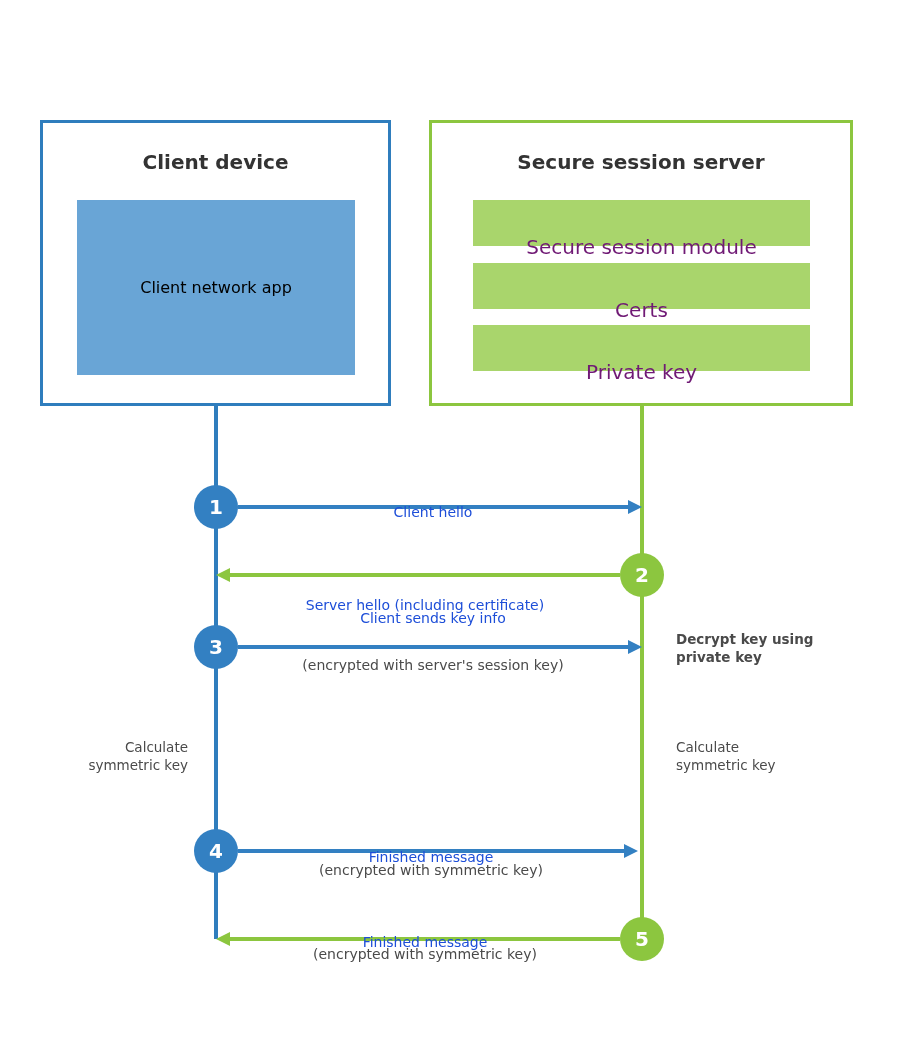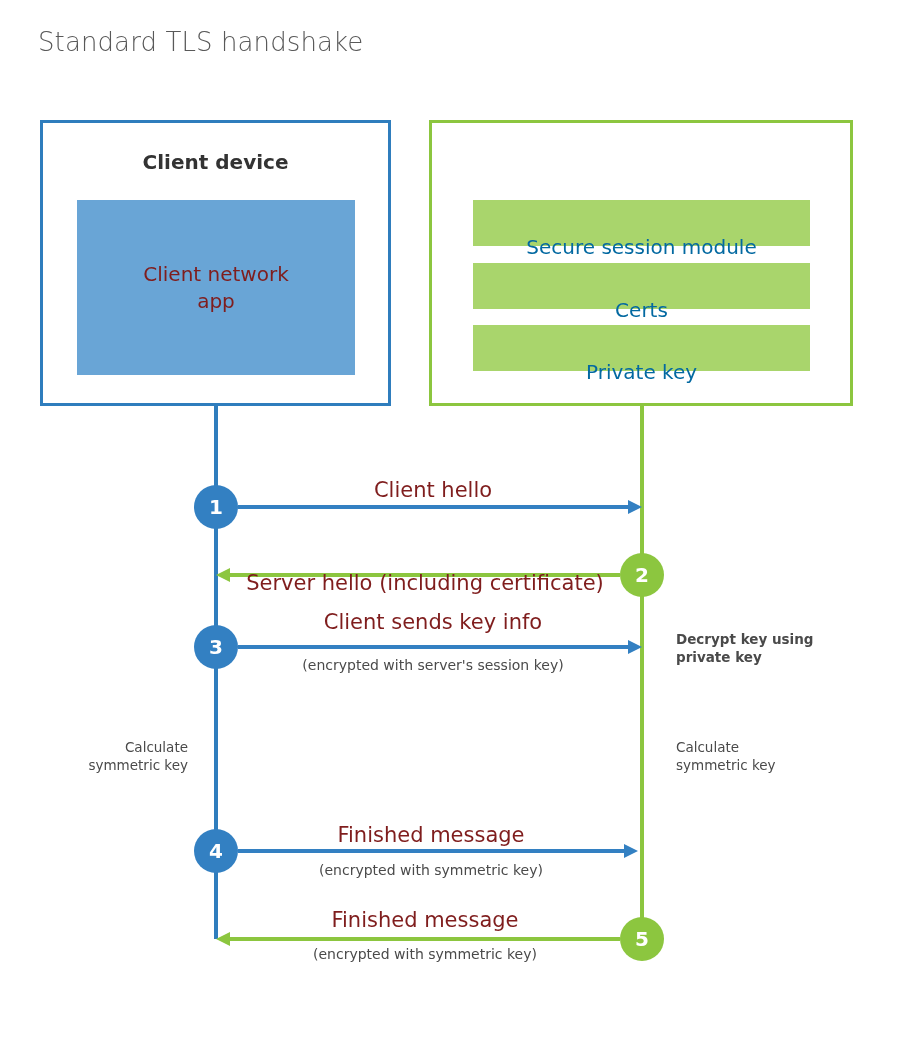--- a/index.html
+++ b/index.html
@@ -68,40 +68,40 @@
     left: 34px;   
     top: 77px;    
     width: 278px;
     height: 175px;
     background: #69a5d6;
     display: flex;
     align-items: center;
     justify-content: center;
   }
   .client-app-label {
-    color: #7f1d1d;
-    font-size: 20px;
+    color: #000000;
+    font-size: 16px;
     font-weight: 400;
     line-height: 1.32;
     text-align: center;
     width: 165px;
   }
 
   .server-block {
     position: absolute;
     left: 41px;   
     width: 337px;
     height: 46px;
     background: #a9d56c;
     display: flex;
     align-items: center;
     justify-content: center;
   }
   .server-block .server-block-label {
-    color: #0369a1;
+    color: #701a75;
     font-size: 20px;
     font-weight: 400;
     text-align: center;
     margin-top: 48px;
   }
   .server-block.b0 { top: 77px;  }   
   .server-block.b1 { top: 140px; }   
   .server-block.b2 { top: 202px; }   
 
   
@@ -155,24 +155,25 @@
     top: -5px;
     border-top: 7px solid transparent;
     border-bottom: 7px solid transparent;
   }
   .msg-head.right.blue  { border-left: 14px solid #3380c2; }
   .msg-head.left.green  { border-right: 14px solid #8cc63f; }
 
   .msg-label {
     position: absolute;
     text-align: center;
-    color: #7f1d1d;
-    font-size: 21px;
+    color: #1d4ed8;
+    font-size: 14px;
     font-weight: 400;
     white-space: nowrap;
+    margin-top: 26px;
   }
   .msg-sublabel {
     position: absolute;
     text-align: center;
     color: #4a4a4a;
     font-size: 14px;
     font-weight: 400;
     white-space: nowrap;
   }
 
@@ -185,30 +186,30 @@
     white-space: pre-line;
   }
   .side-note.right-of-line { text-align: left; }
   .side-note.left-of-line  { text-align: right; }
 </style>
 </head>
 <body>
 
 <div id="diagram-root">
 
-  <div class="page-title">Standard TLS handshake</div>
 
   <div class="party-box client">
     <div class="party-title">Client device</div>
     <div class="client-app-block">
       <div class="client-app-label">Client network app</div>
     </div>
   </div>
 
   <div class="party-box server">
+    <div class="party-title">Secure session server</div>
 
     <div class="server-block b0">
       <span class="server-block-label">Secure session module</span>
     </div>
     <div class="server-block b1">
       <span class="server-block-label">Certs</span>
     </div>
     <div class="server-block b2">
       <span class="server-block-label">Private key</span>
     </div>
@@ -227,21 +228,21 @@
   <div class="msg-row">
     <div class="msg-line green" style="left:230px; top:573px; width:390px;"></div>
     <div class="msg-head left green" style="left:216px; top:568px;"></div>
     <div class="msg-label" style="left:230px; top:571px; width:390px;">Server hello (including certificate)</div>
   </div>
   <div class="step-circle green" style="left:620px; top:553px;">2</div>
 
   <div class="msg-row">
     <div class="msg-line blue" style="left:238px; top:645px; width:390px;"></div>
     <div class="msg-head right blue" style="left:628px; top:640px;"></div>
-    <div class="msg-label" style="left:238px; top:610px; width:390px;">Client sends key info</div>
+    <div class="msg-label" style="left:238px; top:584px; width:390px;">Client sends key info</div>
     <div class="msg-sublabel" style="left:238px; top:657px; width:390px;">(encrypted with server's session key)</div>
   </div>
   <div class="step-circle blue" style="left:194px; top:625px;">3</div>
 
   <div class="msg-row">
     <div class="msg-line blue" style="left:238px; top:849px; width:386px;"></div>
     <div class="msg-head right blue" style="left:624px; top:844px;"></div>
     <div class="msg-label" style="left:238px; top:823px; width:386px;">Finished message</div>
     <div class="msg-sublabel" style="left:238px; top:862px; width:386px;">(encrypted with symmetric key)</div>
   </div>

